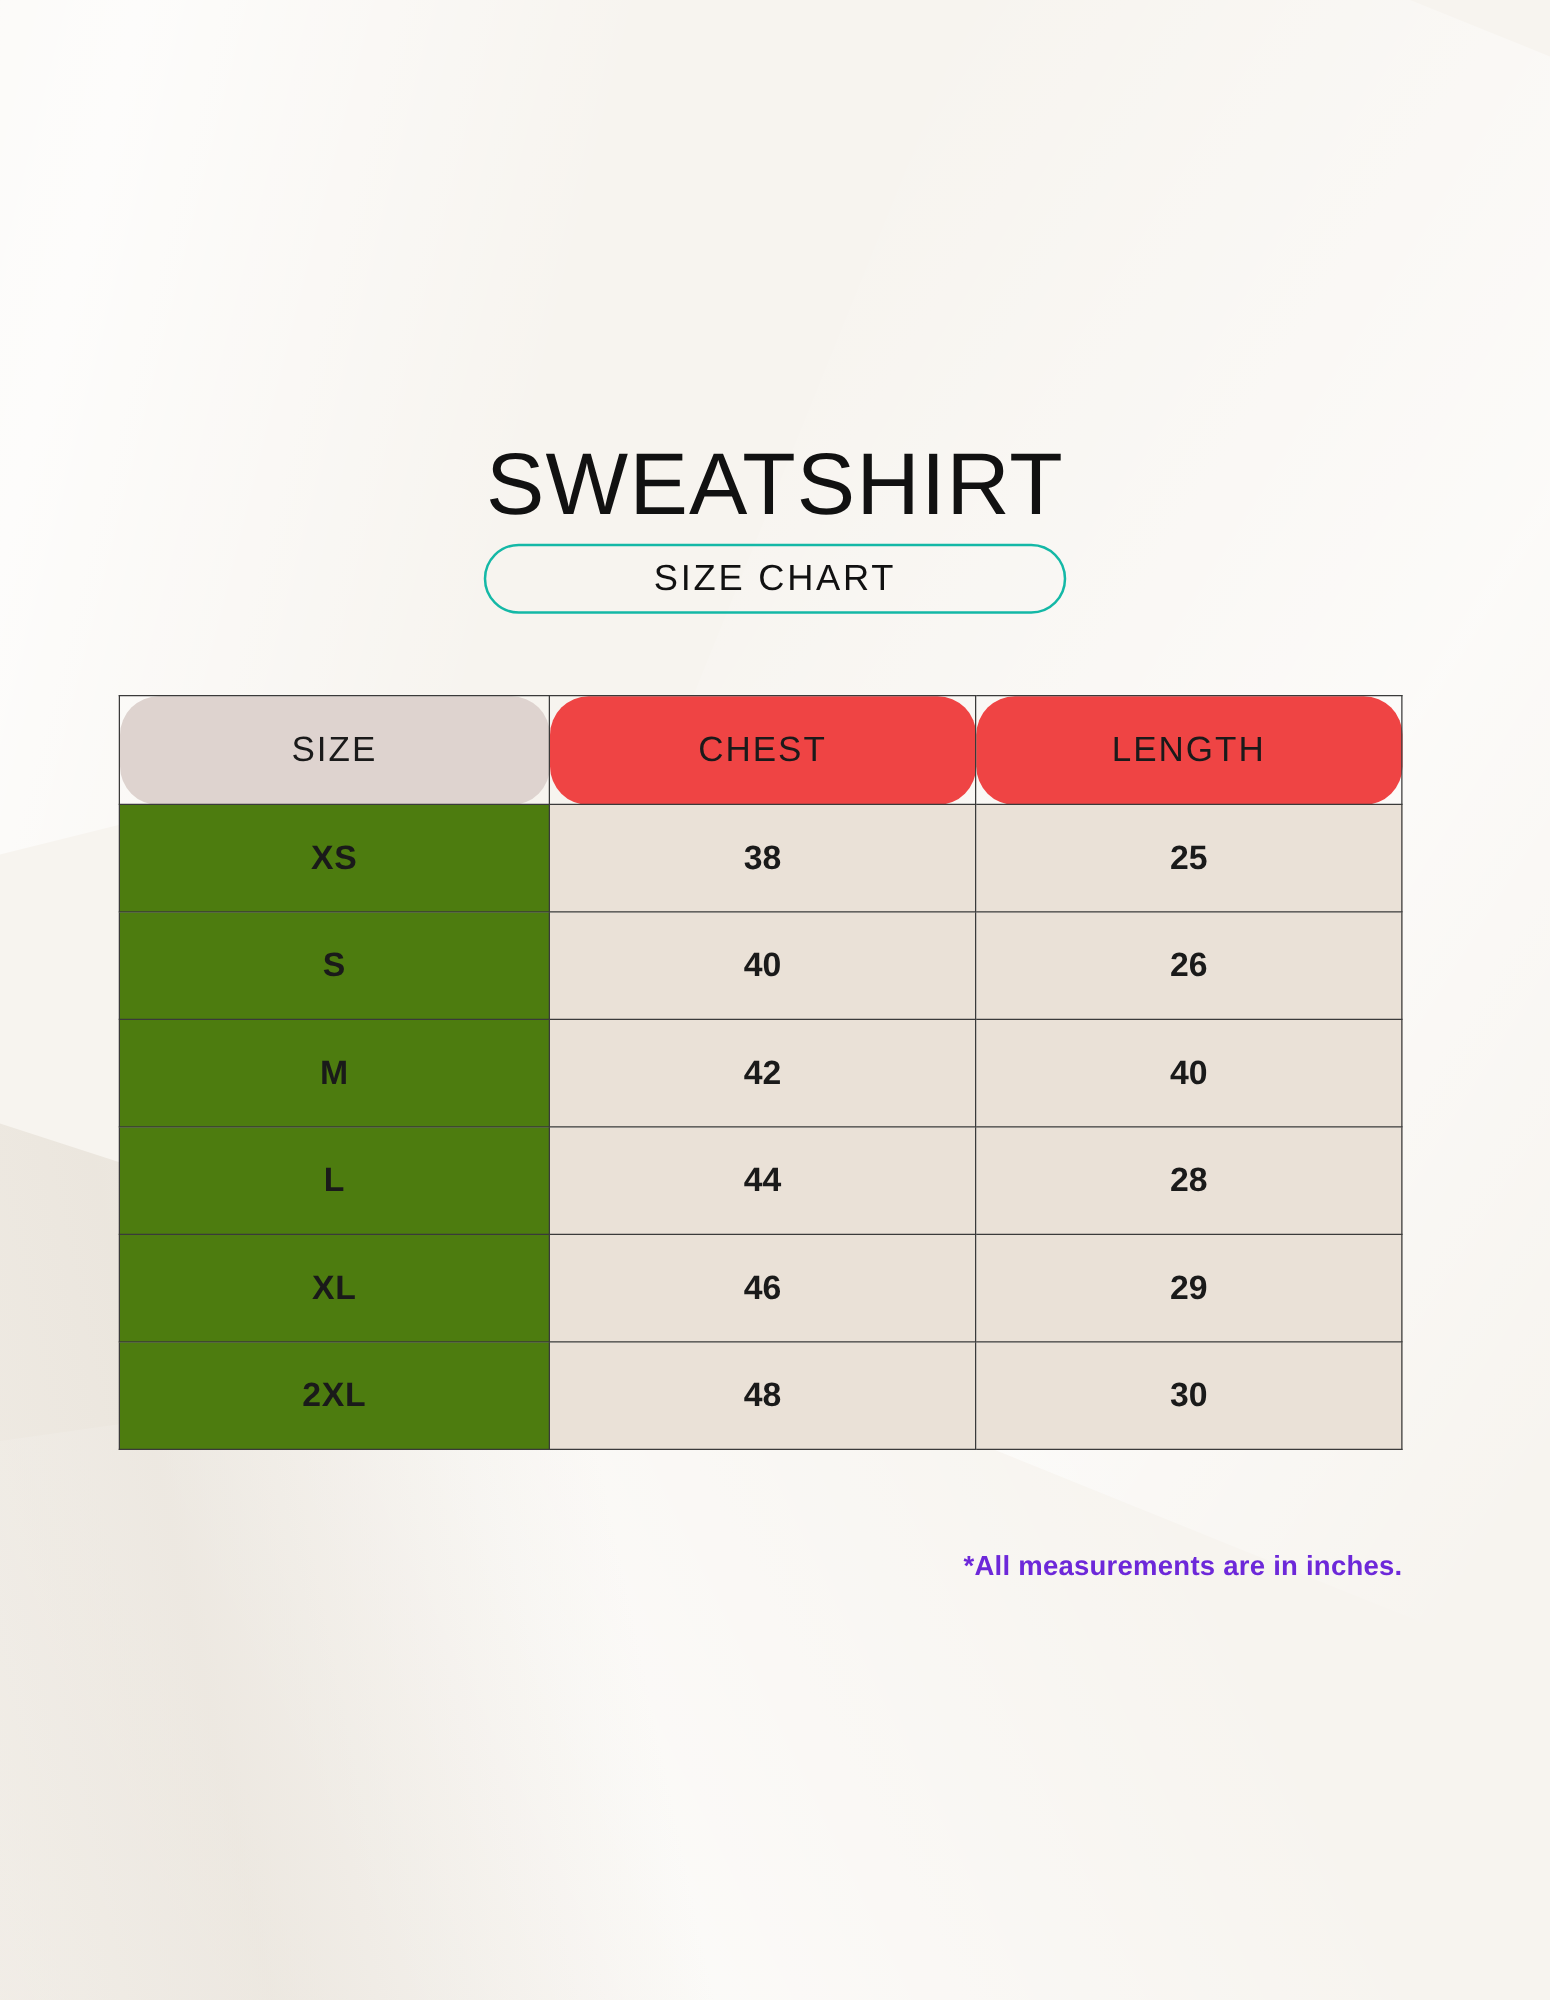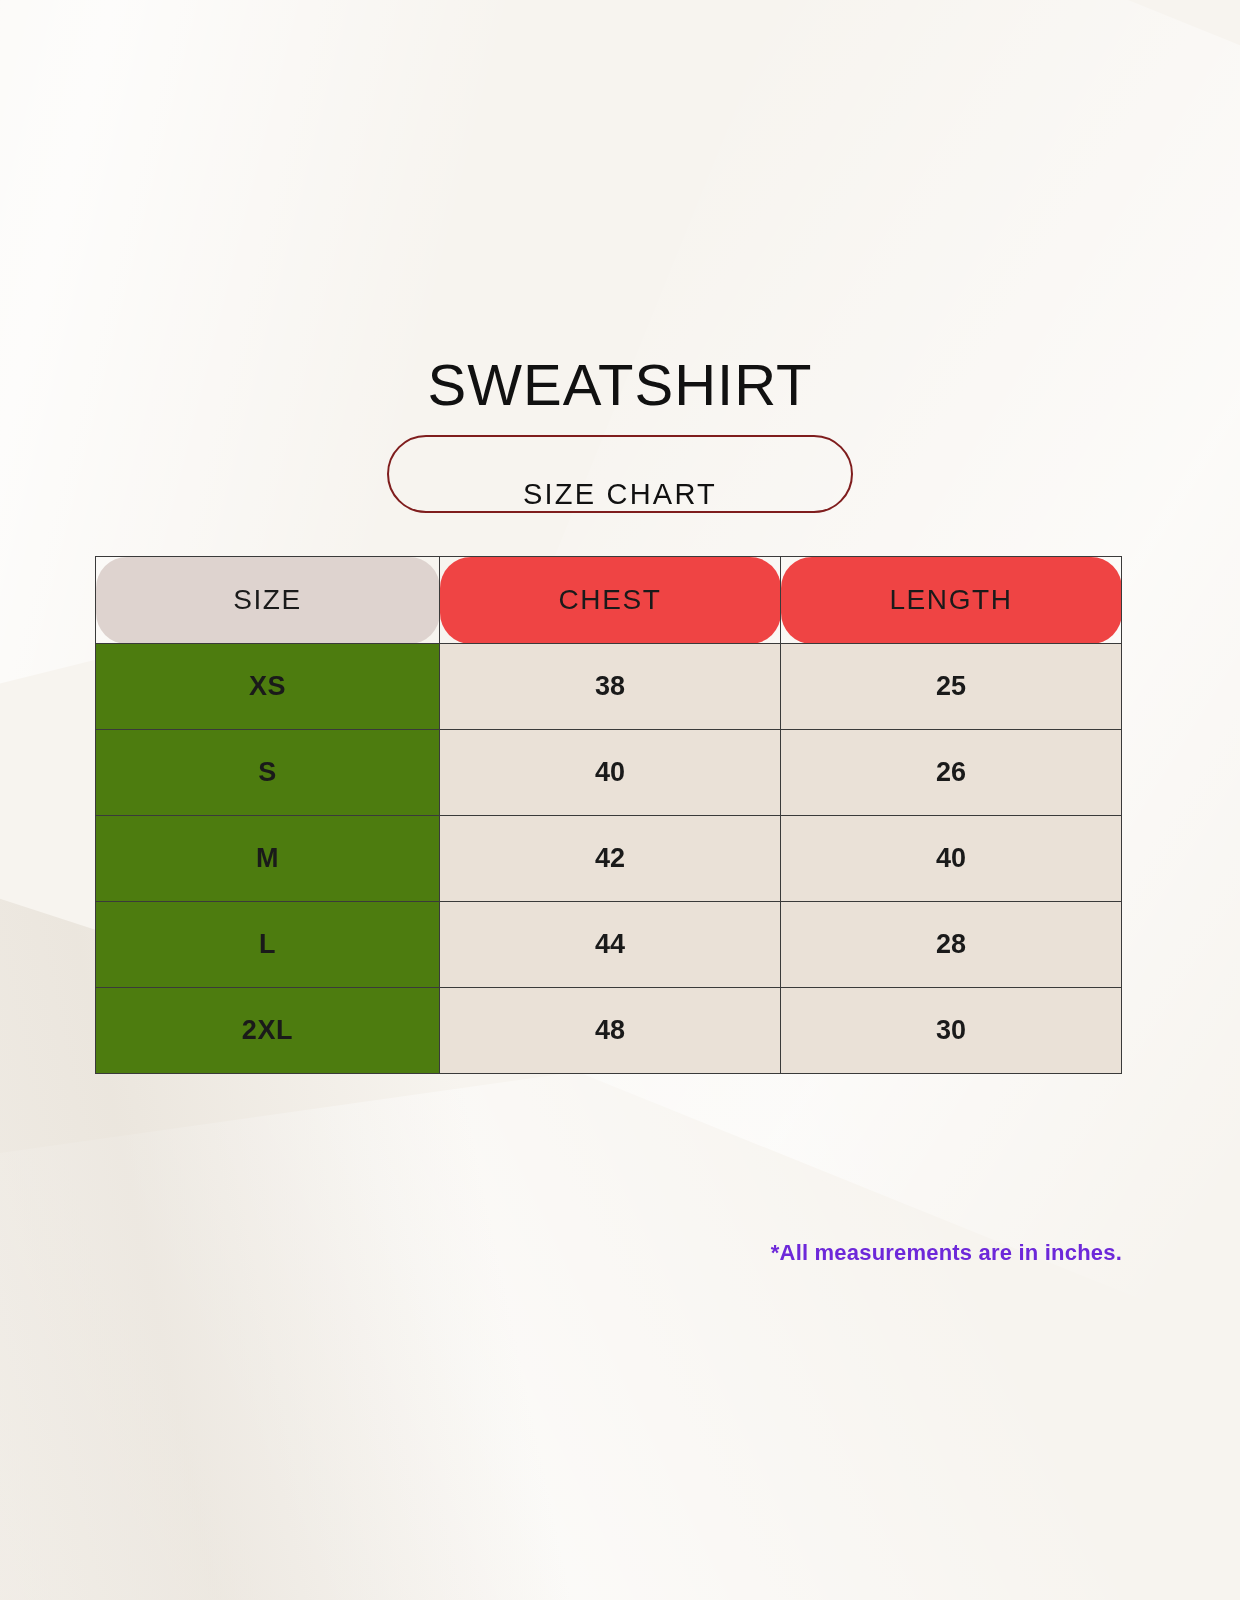--- a/index.html
+++ b/index.html
@@ -59,42 +59,42 @@
 
   .page {
     position: relative;
     width: 1240px;
     height: 1600px;
     box-sizing: border-box;
   }
 
   .title {
     position: absolute;
-    top: 312px;
+    top: 300px;
     left: 0;
     width: 1240px;
     text-align: center;
-    font-size: 58px;
+    font-size: 70px;
     font-weight: 400;
     letter-spacing: 1px;
     color: #111111;
     font-family: "Liberation Sans", sans-serif;
   }
 
   .pill {
     position: absolute;
     top: 435px;
     left: 50%;
     transform: translateX(-50%);
     width: 466px;
-    height: 78px;
-    border: 2px solid #7f1d1d;
+    height: 56px;
+    border: 2px solid #14b8a6;
     border-radius: 39px;
     display: flex;
-    align-items: flex-end;
+    align-items: center;
     justify-content: center;
     box-sizing: border-box;
     background: transparent;
   }
   .pill-label {
     font-size: 29px;
     letter-spacing: 2.2px;
     color: #111111;
     font-weight: 400;
   }
@@ -198,20 +198,25 @@
           <td class="cell-size">M</td>
           <td class="cell-value">42</td>
           <td class="cell-value">40</td>
         </tr>
         <tr>
           <td class="cell-size">L</td>
           <td class="cell-value">44</td>
           <td class="cell-value">28</td>
         </tr>
         <tr>
+          <td class="cell-size">XL</td>
+          <td class="cell-value">46</td>
+          <td class="cell-value">29</td>
+        </tr>
+        <tr>
           <td class="cell-size">2XL</td>
           <td class="cell-value">48</td>
           <td class="cell-value">30</td>
         </tr>
       </tbody>
     </table>
   </div>
 
   <div class="footnote">*All measurements are in inches.</div>
 

